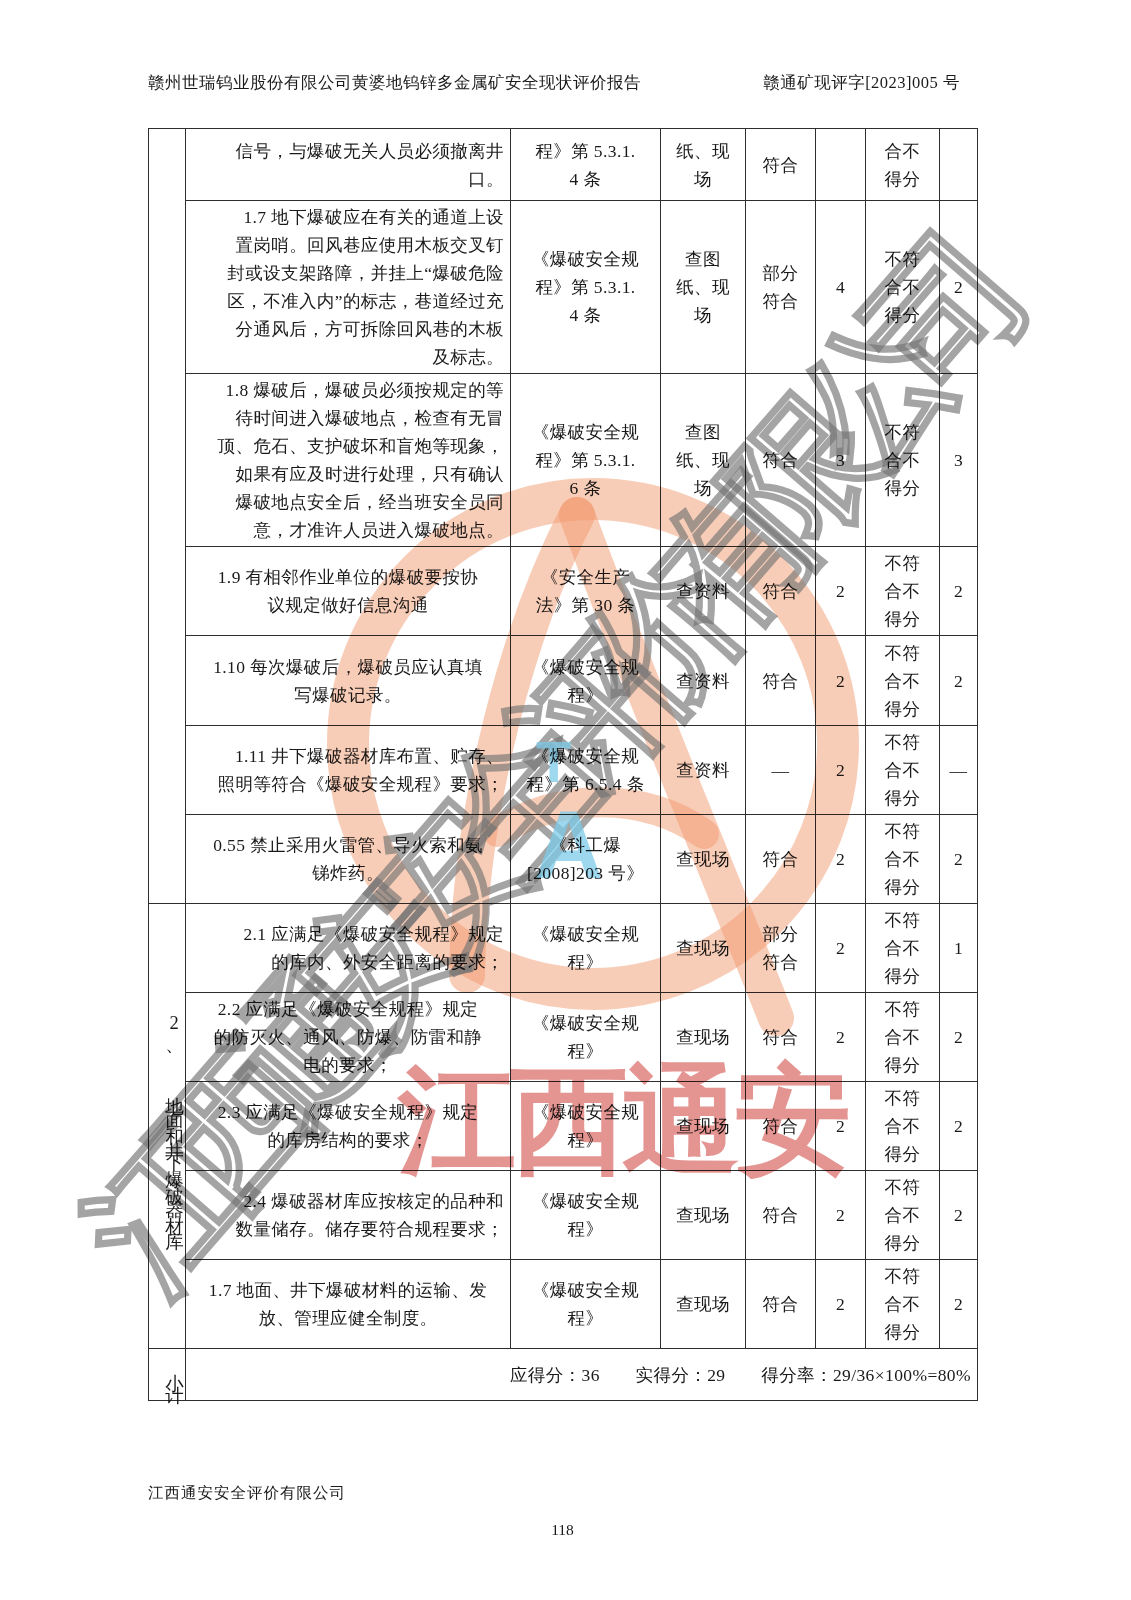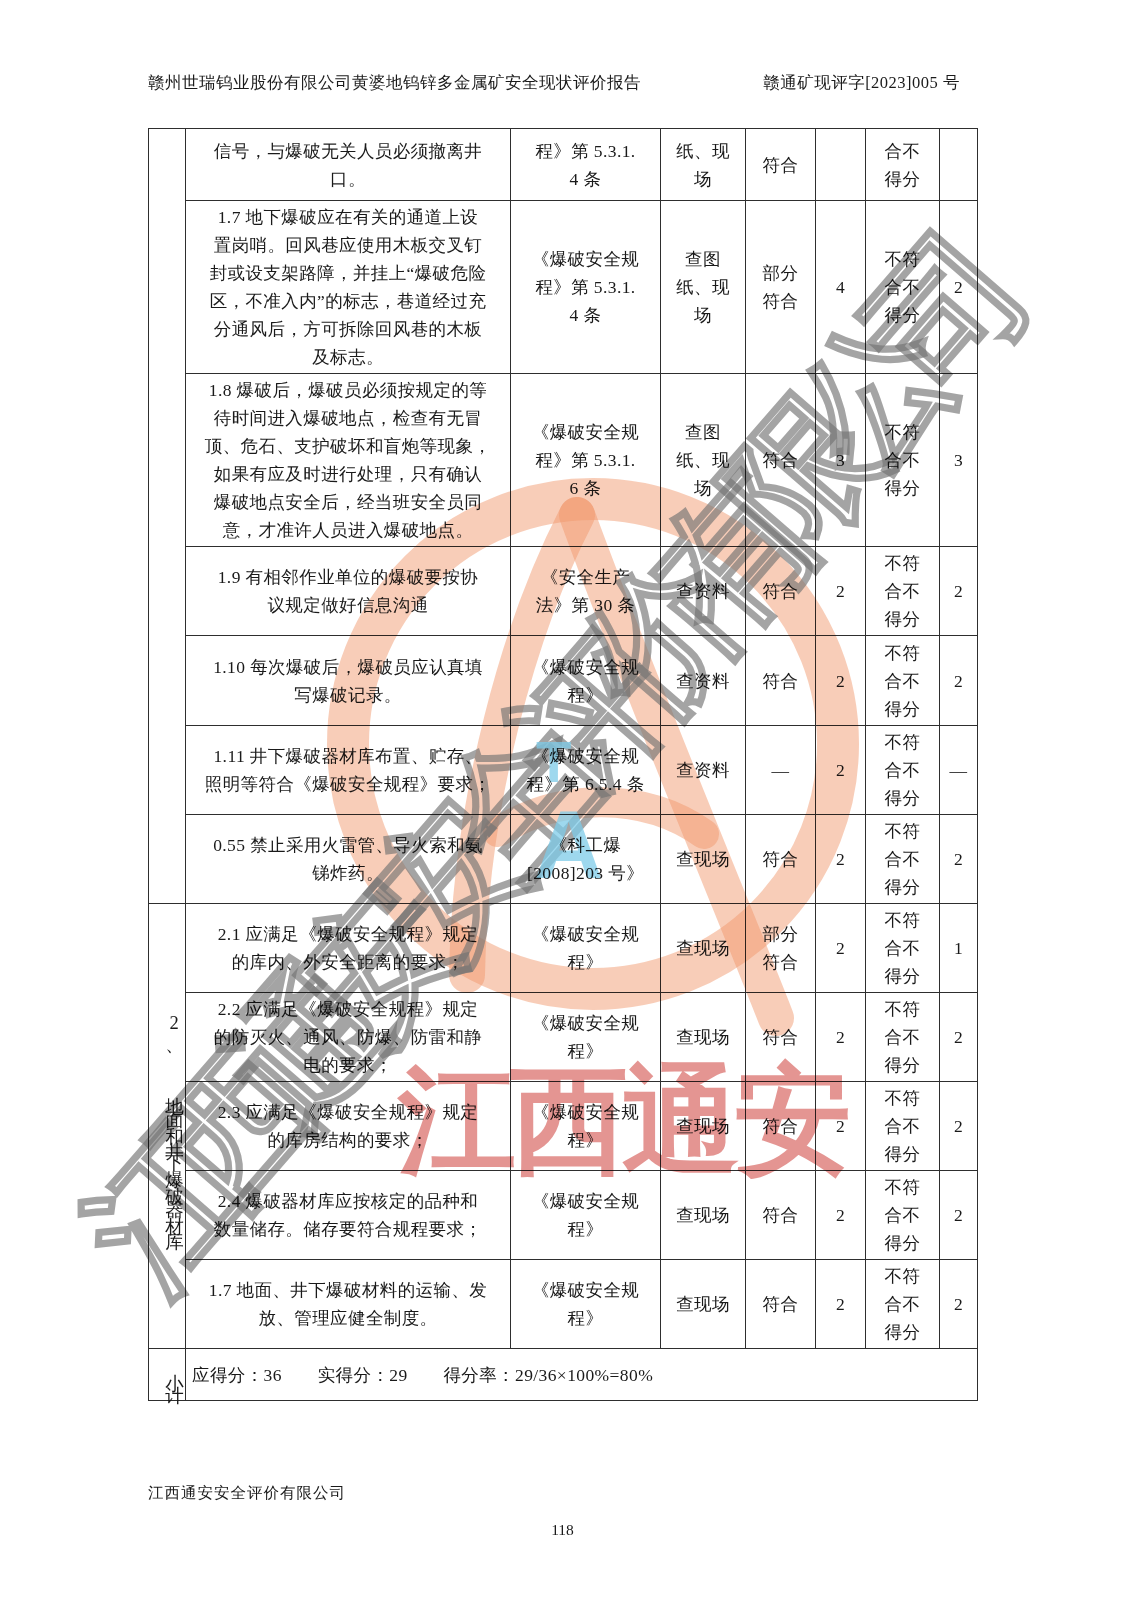--- a/index.html
+++ b/index.html
@@ -53,33 +53,33 @@
     z-index:2;
   }
   table.eval td{
     border:1.5px solid #2e2e2e;
     vertical-align:middle;
     font-size:17.5px;line-height:28px;letter-spacing:0.4px;
     padding:2px 6px;
     white-space:pre-line;
     background:transparent;
   }
-  td.c-content{text-align:center;}
+  td.c-content{text-align:right;}
   td.c-content.center{text-align:center;}
   td.c-basis,td.c-method,td.c-result,td.c-score,td.c-rule,td.c-actual{text-align:center;padding:2px 3px;}
   td.c-section{
     text-align:center;padding:0;
   }
   .vert{
     display:inline-block;
     writing-mode:vertical-rl;text-orientation:upright;
     font-size:18.5px;letter-spacing:15px;line-height:37px;
   }
   .vert.small{letter-spacing:12px;}
-  td.c-subtotal{text-align:left;font-size:17.5px;letter-spacing:1px;margin-top:6px;}
+  td.c-subtotal{text-align:right;font-size:17.5px;letter-spacing:1px;margin-top:6px;}
   
   .footer-company{
     position:absolute;left:148px;top:1483px;
     font-size:15.5px;letter-spacing:1px;
   }
   .footer-page{
     position:absolute;left:148px;top:1481px;width:829px;
     text-align:center;font-size:15.5px;margin-top:40px;
   }
 </style>

